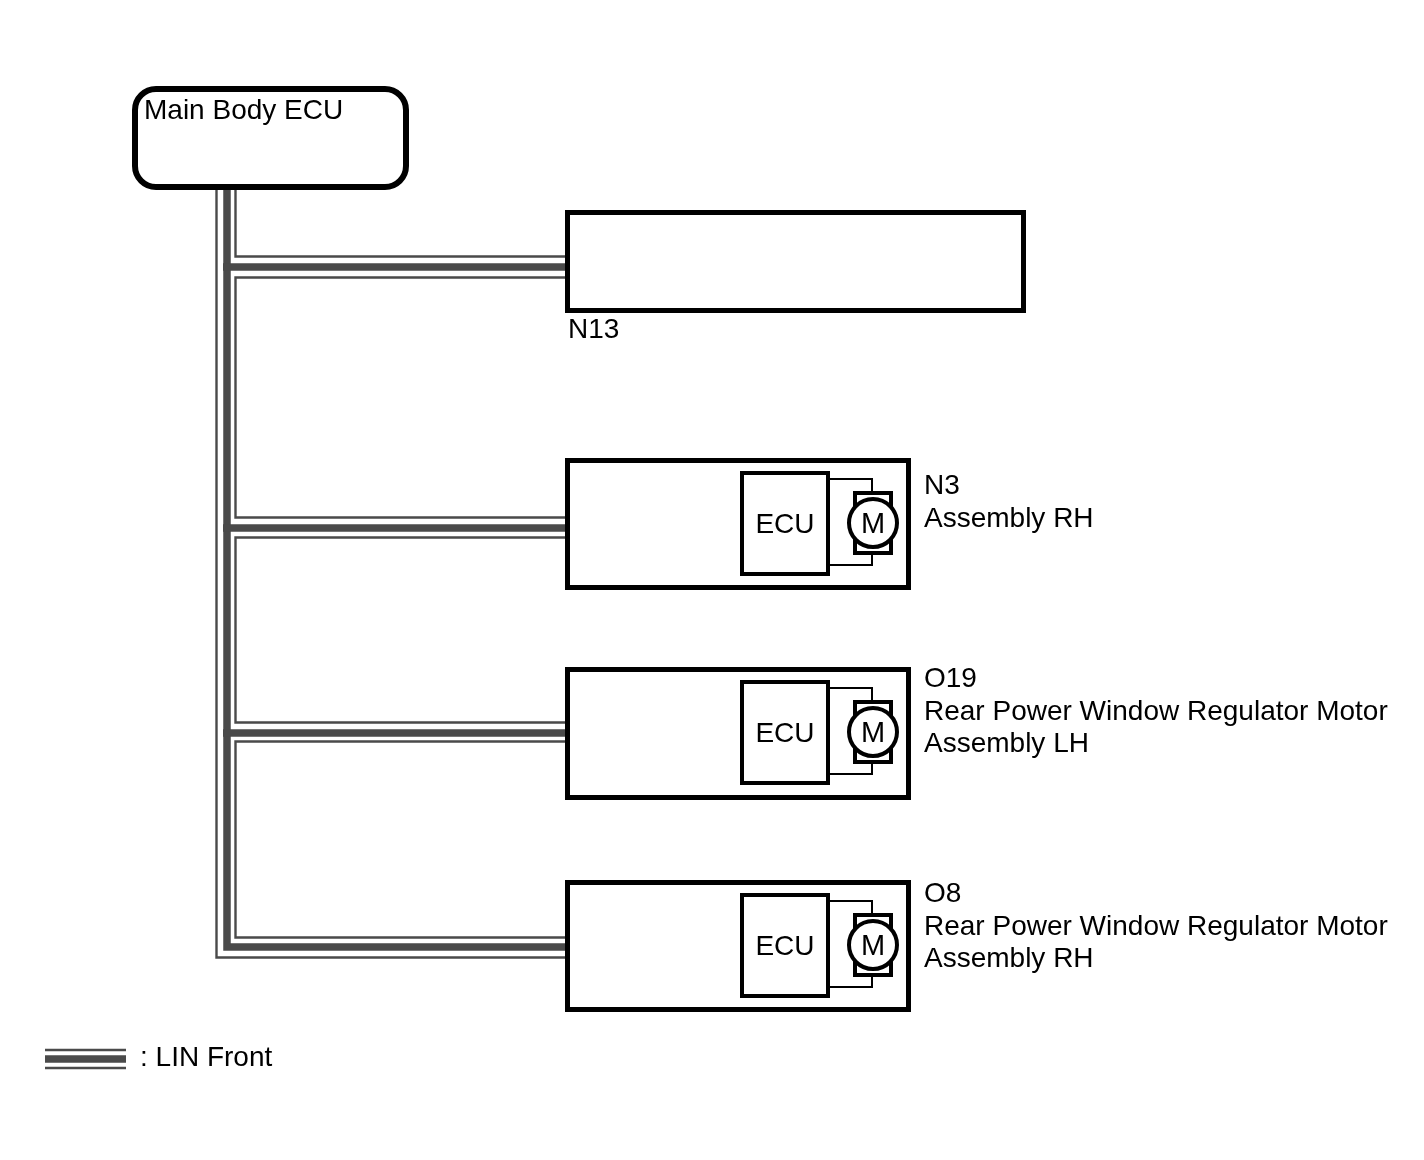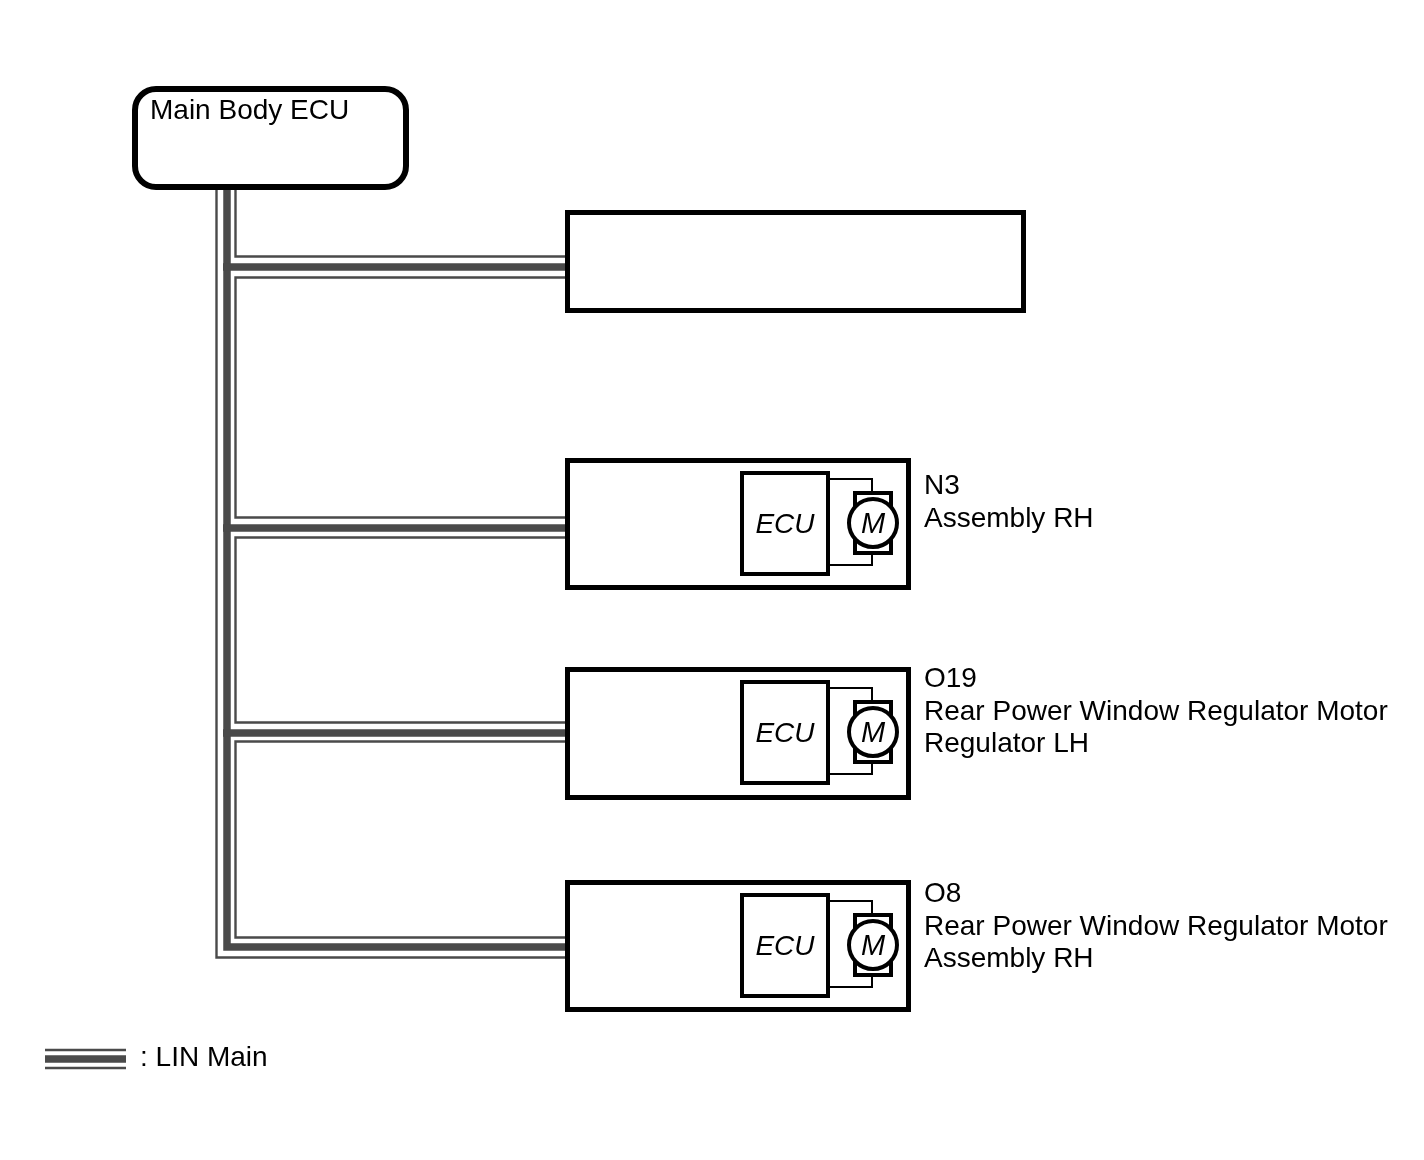--- a/index.html
+++ b/index.html
@@ -7,24 +7,24 @@
        font-family:"Liberation Sans","DejaVu Sans",sans-serif;color:#000;}
   .canvas{position:absolute;inset:0;}
 
   
   svg.layer{position:absolute;left:0;top:0;pointer-events:none;}
   .lin{fill:none;stroke:#4a4a4a;}
   .lin-thin{stroke-width:2.4px;}
   .lin-thick{stroke-width:7.5px;}
 
   
-  .node-box{position:absolute;background:#ffffff;border:5px solid #000;box-sizing:border-box;font-style:italic;}
+  .node-box{position:absolute;background:#ffffff;border:5px solid #000;box-sizing:border-box;}
   .ecu-main{position:absolute;left:132px;top:86px;width:277px;height:104px;
             background:#ffffff;border:6px solid #000;border-radius:24px;box-sizing:border-box;
-            padding:3px 0 0 12px;font-size:28px;line-height:30px;}
+            padding:3px 0 0 6px;font-size:28px;line-height:30px;}
   
   .motor-box{width:346px;height:132px;}
   .ecu-inner{position:absolute;left:170px;top:8px;width:90px;height:105px;
              border:4px solid #000;background:#ffffff;box-sizing:border-box;
              display:flex;align-items:center;justify-content:center;
              font-size:28px;}
   .wire{position:absolute;background:#000;}
   .wire-top-h{left:260px;top:15px;width:43px;height:2px;}
   .wire-top-v{left:301px;top:15px;width:2px;height:15px;}
   .wire-bot-h{left:260px;top:101px;width:43px;height:2px;}
@@ -67,20 +67,21 @@
       <path class="lin lin-thin" d="M 45 1068 H 126"></path>
     </g>
   </svg>
 
   <div class="ecu-main">
     <span>Main Body ECU</span>
   </div>
 
   <div class="node-box" style="left:565px;top:210px;width:461px;height:103px;"></div>
   <div class="label-block n13" style="left:568px;top:312px;">
+    <div>N13</div>
   </div>
 
   <div class="node-box motor-box" style="left:565px;top:458px;">
     <div class="wire wire-top-h"></div>
     <div class="wire wire-top-v"></div>
     <div class="wire wire-bot-h"></div>
     <div class="wire wire-bot-v"></div>
     <div class="ecu-inner">
       <span>ECU</span>
     </div>
@@ -103,21 +104,21 @@
       <span>ECU</span>
     </div>
     <div class="motor-rect"></div>
     <div class="motor-circle">
       <span>M</span>
     </div>
   </div>
   <div class="label-block" style="left:924px;top:662px;">
     <div>O19</div>
     <div>Rear Power Window Regulator Motor</div>
-    <div>Regulator LH</div>
+    <div>Assembly LH</div>
   </div>
 
   <div class="node-box motor-box" style="left:565px;top:880px;">
     <div class="wire wire-top-h"></div>
     <div class="wire wire-top-v"></div>
     <div class="wire wire-bot-h"></div>
     <div class="wire wire-bot-v"></div>
     <div class="ecu-inner">
       <span>ECU</span>
     </div>
@@ -125,15 +126,15 @@
     <div class="motor-circle">
       <span>M</span>
     </div>
   </div>
   <div class="label-block" style="left:924px;top:877px;">
     <div>O8</div>
     <div>Rear Power Window Regulator Motor</div>
     <div>Assembly RH</div>
   </div>
 
-  <div class="legend-text">: LIN Main</div>
+  <div class="legend-text">: LIN Front</div>
 
 </div>
 
 </body></html>

